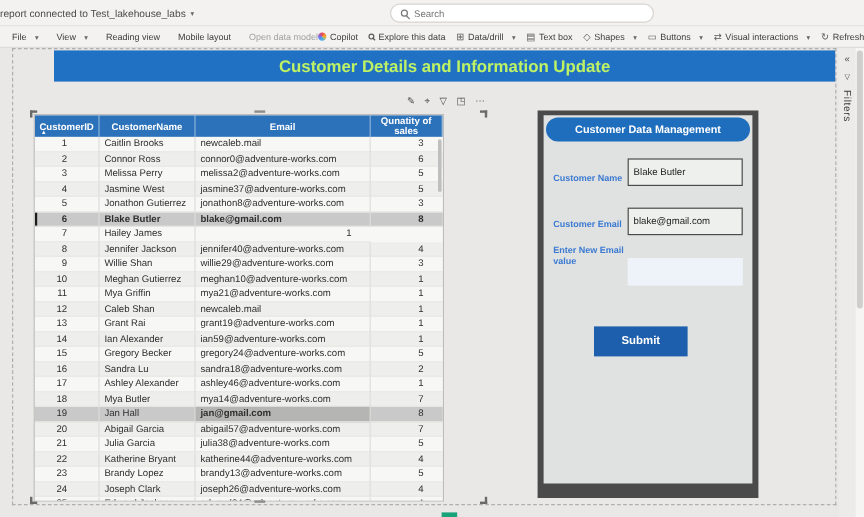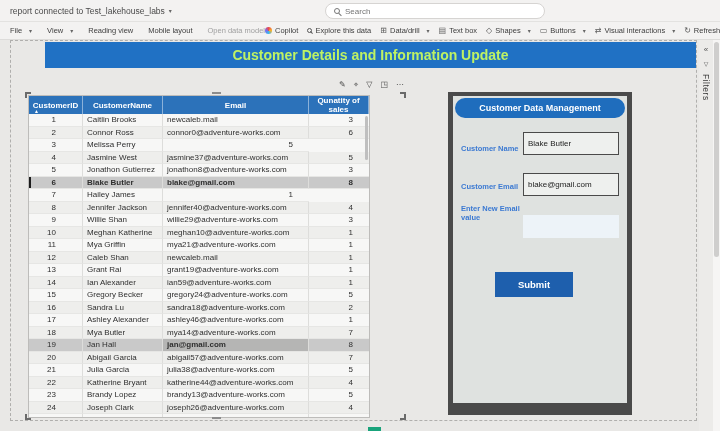--- a/index.html
+++ b/index.html
@@ -2,21 +2,21 @@
 <html><head>
 <meta charset="utf-8">
 <style>
   * { margin:0; padding:0; box-sizing:border-box; }
   html,body { width:720px; height:431px; overflow:hidden; }
   body { font-family:"Liberation Sans", sans-serif; background:#e9e8e6; position:relative; color:#333; }
 
   
   .topbar { position:absolute; left:0; top:0; width:720px; height:22px; background:#f3f2f1;
             border-bottom:1px solid #e3e2e0; display:flex; align-items:center; }
-  .report-label { margin-left:10px; font-size:8.5px; color:#4a4a4a; white-space:nowrap; }
+  .report-label { font-size:8.5px; color:#4a4a4a; white-space:nowrap; }
   .tiny-chev { font-size:6px; color:#666; margin-left:4px; }
   .searchbox { position:absolute; left:325px; top:3px; width:220px; height:16px; background:#fff;
                border:1px solid #d6d4d2; border-radius:9px; display:flex; align-items:center; padding-left:8px; }
   .searchbox input { border:none; outline:none; background:transparent; font-size:8px; color:#555;
                      font-family:"Liberation Sans", sans-serif; width:180px; margin-left:5px; }
   .mag { width:6px; height:6px; border:1px solid #777; border-radius:50%; position:relative; flex:0 0 auto; }
   .mag::after { content:""; position:absolute; width:4px; height:1px; background:#777;
                 transform:rotate(45deg); right:-3px; bottom:-2px; }
 
   
@@ -214,20 +214,21 @@
       </div>
       <div class="trow">
         <div class="tcell cid">2</div>
         <div class="tcell cname">Connor Ross</div>
         <div class="tcell cemail">connor0@adventure-works.com</div>
         <div class="tcell cqty">6</div>
       </div>
       <div class="trow">
         <div class="tcell cid">3</div>
         <div class="tcell cname">Melissa Perry</div>
+        <div class="tcell cemail">melissa2@adventure-works.com</div>
         <div class="tcell cqty">5</div>
       </div>
       <div class="trow">
         <div class="tcell cid">4</div>
         <div class="tcell cname">Jasmine West</div>
         <div class="tcell cemail">jasmine37@adventure-works.com</div>
         <div class="tcell cqty">5</div>
       </div>
       <div class="trow">
         <div class="tcell cid">5</div>
@@ -253,21 +254,21 @@
         <div class="tcell cqty">4</div>
       </div>
       <div class="trow">
         <div class="tcell cid">9</div>
         <div class="tcell cname">Willie Shan</div>
         <div class="tcell cemail">willie29@adventure-works.com</div>
         <div class="tcell cqty">3</div>
       </div>
       <div class="trow">
         <div class="tcell cid">10</div>
-        <div class="tcell cname">Meghan Katherine</div>
+        <div class="tcell cname">Meghan Gutierrez</div>
         <div class="tcell cemail">meghan10@adventure-works.com</div>
         <div class="tcell cqty">1</div>
       </div>
       <div class="trow">
         <div class="tcell cid">11</div>
         <div class="tcell cname">Mya Griffin</div>
         <div class="tcell cemail">mya21@adventure-works.com</div>
         <div class="tcell cqty">1</div>
       </div>
       <div class="trow">

